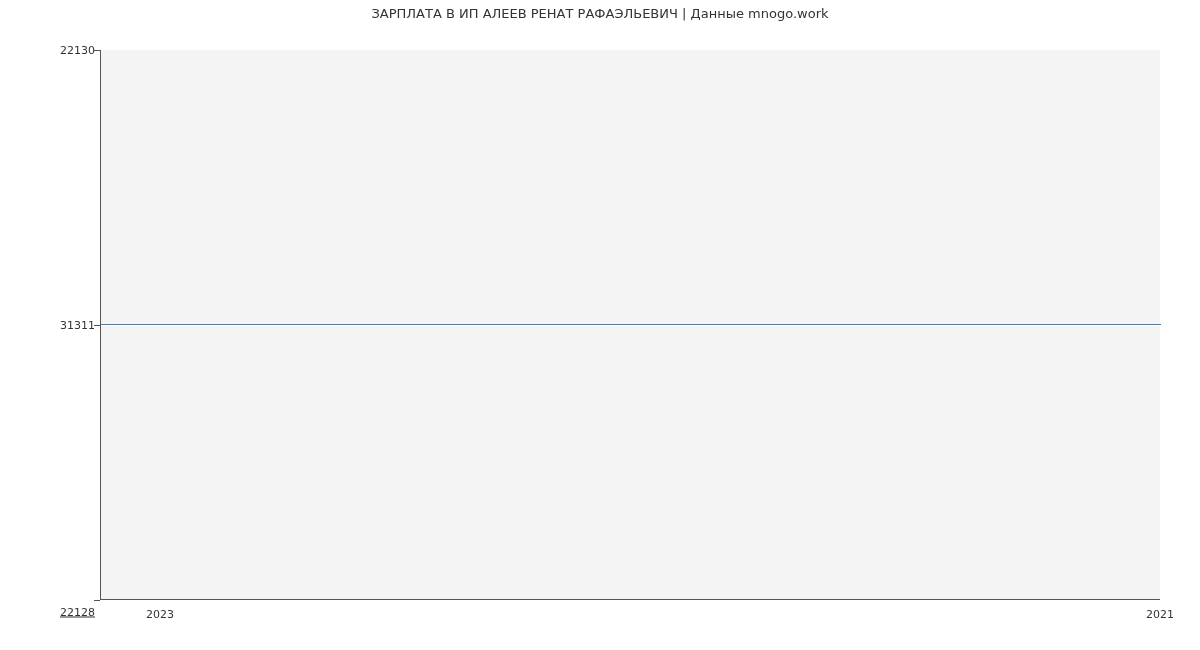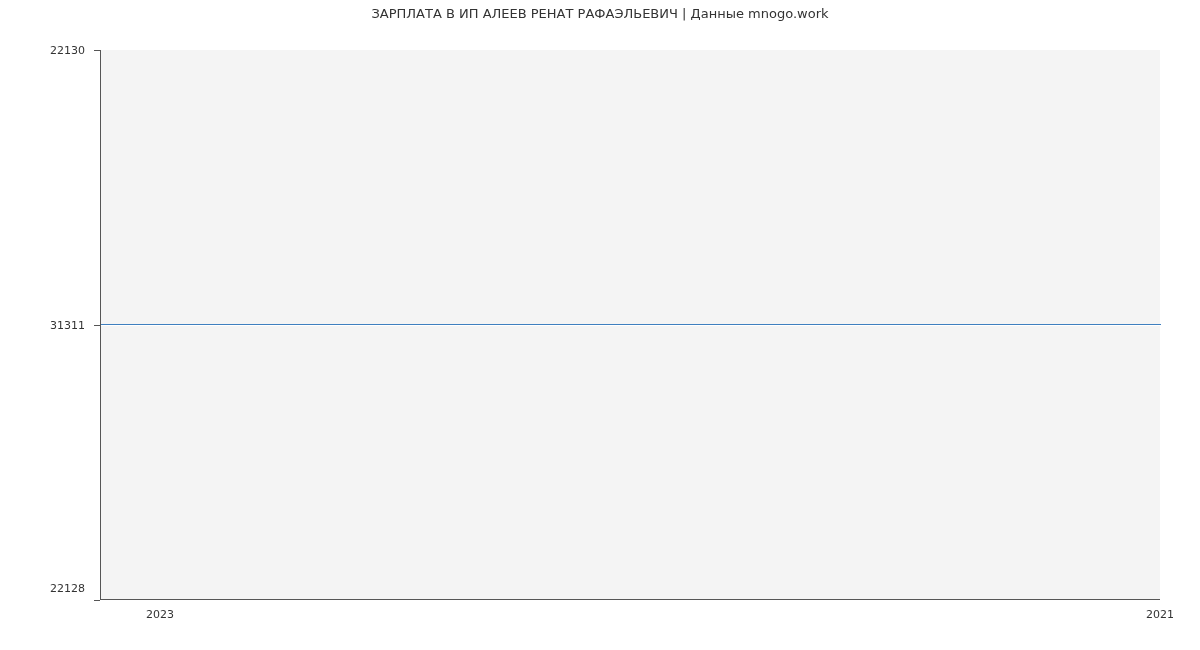--- a/index.html
+++ b/index.html
@@ -38,20 +38,21 @@
     box-sizing: border-box;
   }
   .ytick {
     position: absolute;
     background: #555;
     height: 1px;
     width: 6px;
   }
   .ytick-label {
     position: absolute;
+    text-align: right;
     width: 45px;
     font-size: 11px;
     color: #333;
     transform: translateY(-50%);
   }
   .ygrid {
     position: absolute;
     background: #ffffff;
     height: 1px;
   }
@@ -67,21 +68,21 @@
     border-top: 1.5px solid #3f7fbf;
   }
 </style>
 </head>
 <body>
 
 <div class="chart">
 
   <div class="title">ЗАРПЛАТА В ИП АЛЕЕВ РЕНАТ РАФАЭЛЬЕВИЧ | Данные mnogo.work</div>
 
-  <div class="ytick-label" style="left:50px; top:588px;">22128</div>
+  <div class="ytick-label" style="left:50px; top:612px;text-decoration:underline;">22128</div>
   <div class="ytick-label" style="left:50px; top:325px;">31311</div>
   <div class="ytick-label" style="left:50px; top:50px;">22130</div>
 
   <div class="ytick" style="left:94px; top:600px;"></div>
   <div class="ytick" style="left:94px; top:325px;"></div>
   <div class="ytick" style="left:94px; top:50px;"></div>
 
   <div class="plot">
 
     <div class="ygrid" style="left:0; width:1060px; top:275px;"></div>

